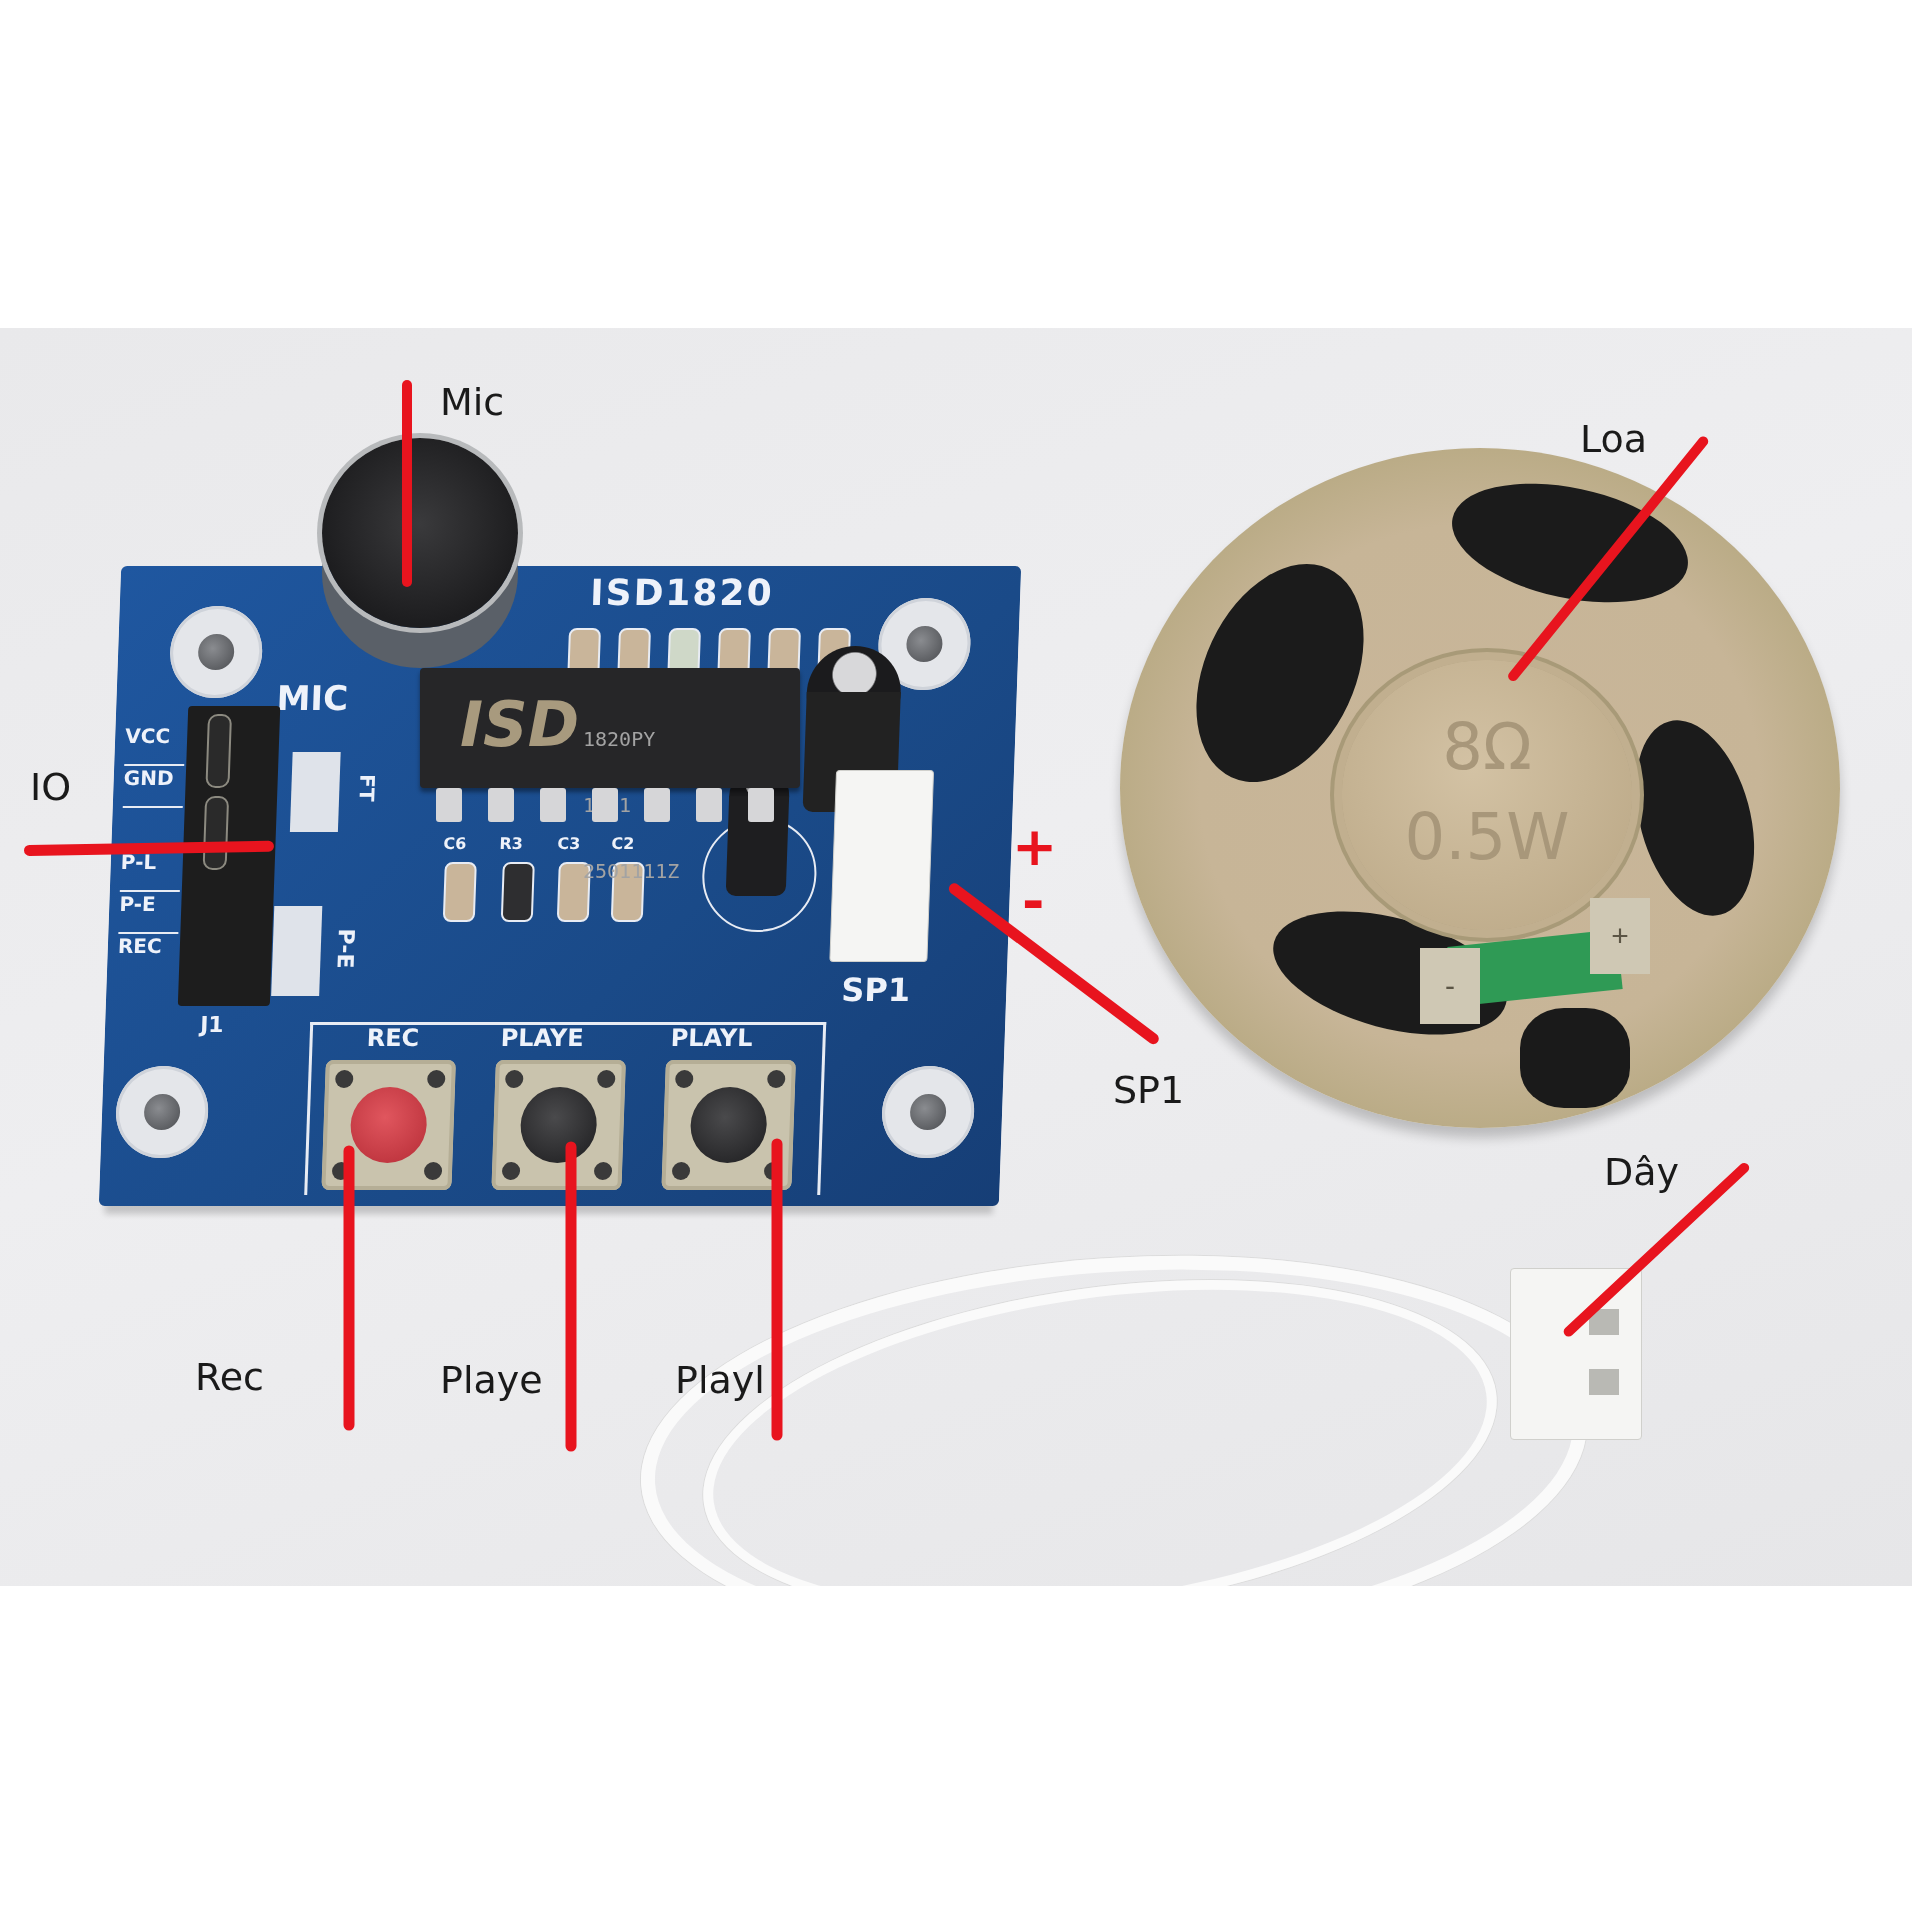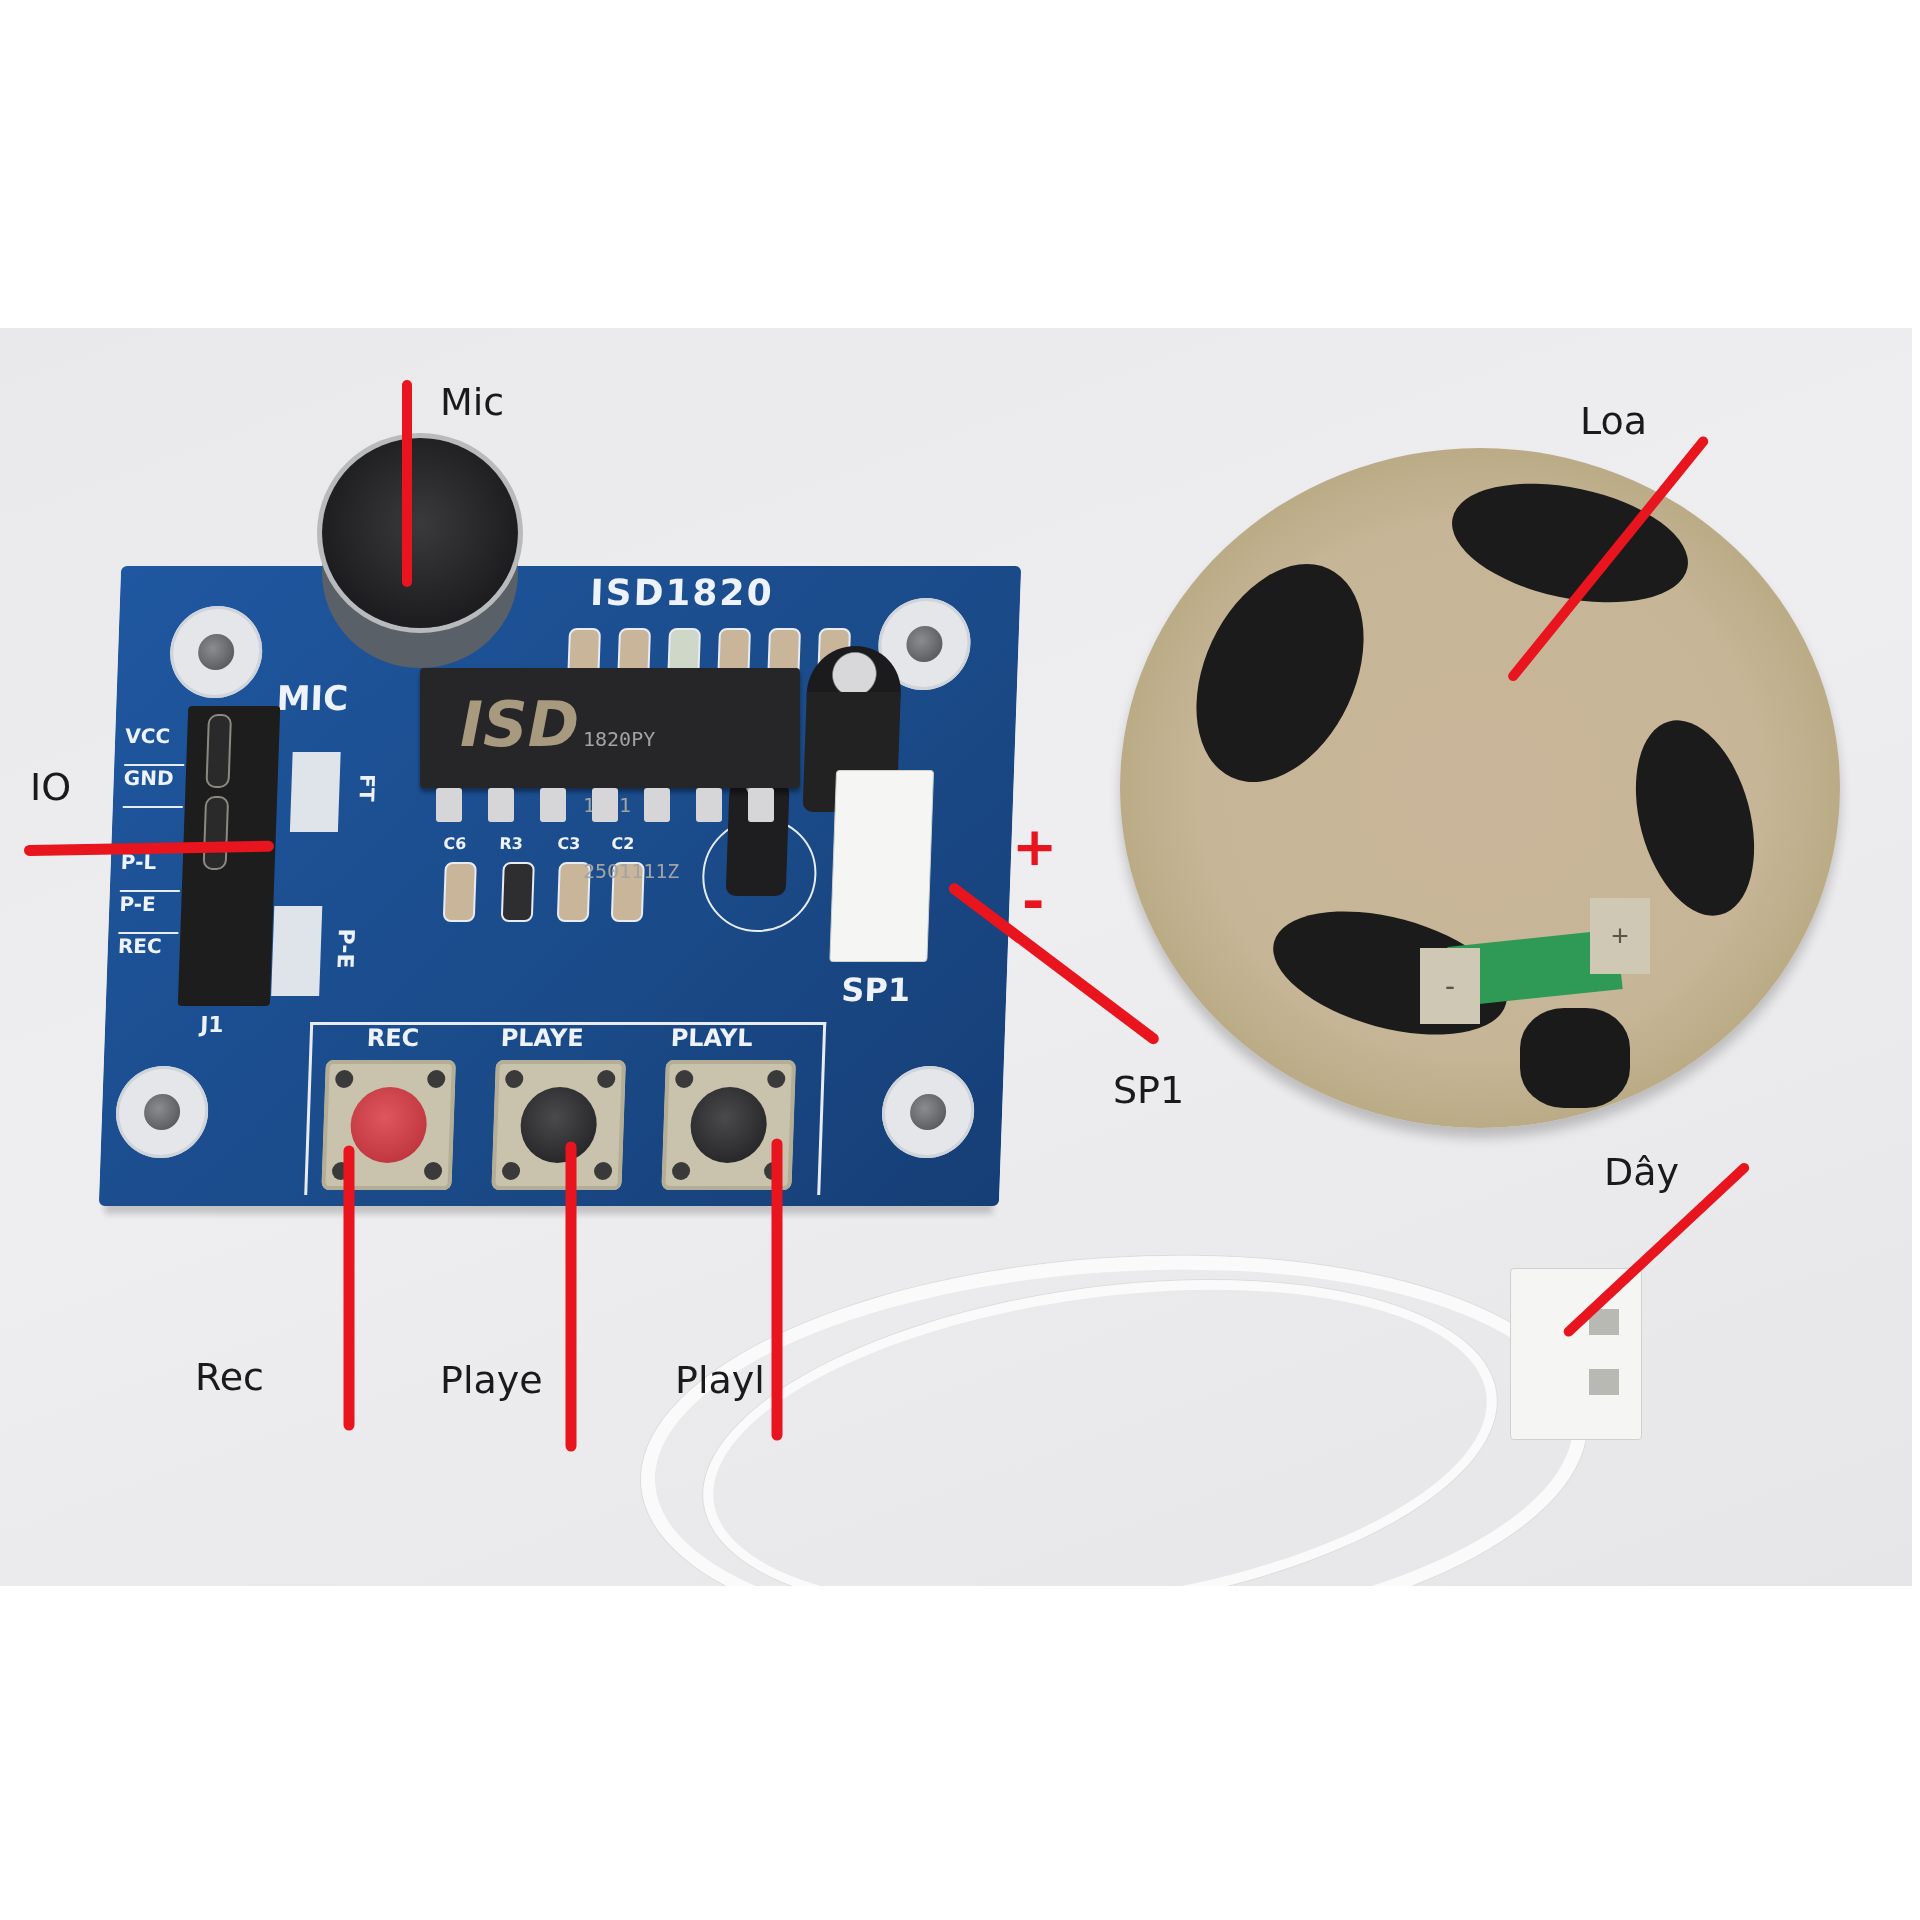--- a/index.html
+++ b/index.html
@@ -153,38 +153,42 @@
   <div class="abs pin" style="left:696px;"></div>
   <div class="abs pin" style="left:748px;"></div>
 
   <div class="abs mic"></div>
 
   <div class="abs spk">
     <div class="abs spk-slot" style="left:85px;top:110px;width:150px;height:230px;transform:rotate(25deg);"></div>
     <div class="abs spk-slot" style="left:330px;top:40px;width:240px;height:110px;transform:rotate(12deg);"></div>
     <div class="abs spk-slot" style="left:520px;top:270px;width:110px;height:200px;transform:rotate(-15deg);"></div>
     <div class="abs spk-slot" style="left:150px;top:470px;width:240px;height:110px;transform:rotate(15deg);"></div>
+    <div class="abs spk-center">
+      <div class="abs spk-text" style="top:50px;">8Ω</div>
+      <div class="abs spk-text" style="top:140px;">0.5W</div>
+    </div>
     <div class="abs" style="left:330px;top:490px;width:170px;height:60px;background:#2f9a55;transform:rotate(-6deg);"></div>
     <div class="abs" style="left:300px;top:500px;width:60px;height:76px;background:#cfc8b4;color:#5b5545;font-size:30px;text-align:center;line-height:76px;">-</div>
     <div class="abs" style="left:470px;top:450px;width:60px;height:76px;background:#cfc8b4;color:#5b5545;font-size:30px;text-align:center;line-height:76px;">+</div>
     <div class="abs" style="left:400px;top:560px;width:110px;height:100px;background:#1a1a1a;border-radius:40%;"></div>
   </div>
 </div>
 
 <div class="leader" style="left:407px;top:375px;width:207px;height:10px;transform:rotate(90deg);"></div>
 <div class="leader" style="left:24px;top:845px;width:250px;height:11px;transform:rotate(-1deg);"></div>
 <div class="leader" style="left:1510px;top:675px;width:312px;height:10px;transform:rotate(-51deg);"></div>
 <div class="leader" style="left:950px;top:880px;width:260px;height:11px;transform:rotate(37deg);"></div>
 <div class="leader" style="left:1565px;top:1330px;width:250px;height:10px;transform:rotate(-43deg);"></div>
 <div class="leader" style="left:349px;top:1140px;width:285px;height:11px;transform:rotate(90deg);"></div>
 <div class="leader" style="left:571px;top:1136px;width:310px;height:11px;transform:rotate(90deg);"></div>
 <div class="leader" style="left:777px;top:1133px;width:302px;height:11px;transform:rotate(90deg);"></div>
 
 <div class="label" style="left:440px;top:380px;">Mic</div>
 <div class="label" style="left:30px;top:765px;">IO</div>
-<div class="label" style="left:1580px;top:399px;">Loa</div>
+<div class="label" style="left:1580px;top:417px;">Loa</div>
 <div class="sign" style="left:1012px;top:815px;">+</div>
 <div class="sign" style="left:1022px;top:870px;">-</div>
 <div class="label" style="left:1113px;top:1068px;">SP1</div>
 <div class="label" style="left:1604px;top:1150px;">Dây</div>
 <div class="label" style="left:195px;top:1355px;">Rec</div>
 <div class="label" style="left:440px;top:1358px;">Playe</div>
 <div class="label" style="left:675px;top:1358px;">Playl</div>
 
 </body></html>

